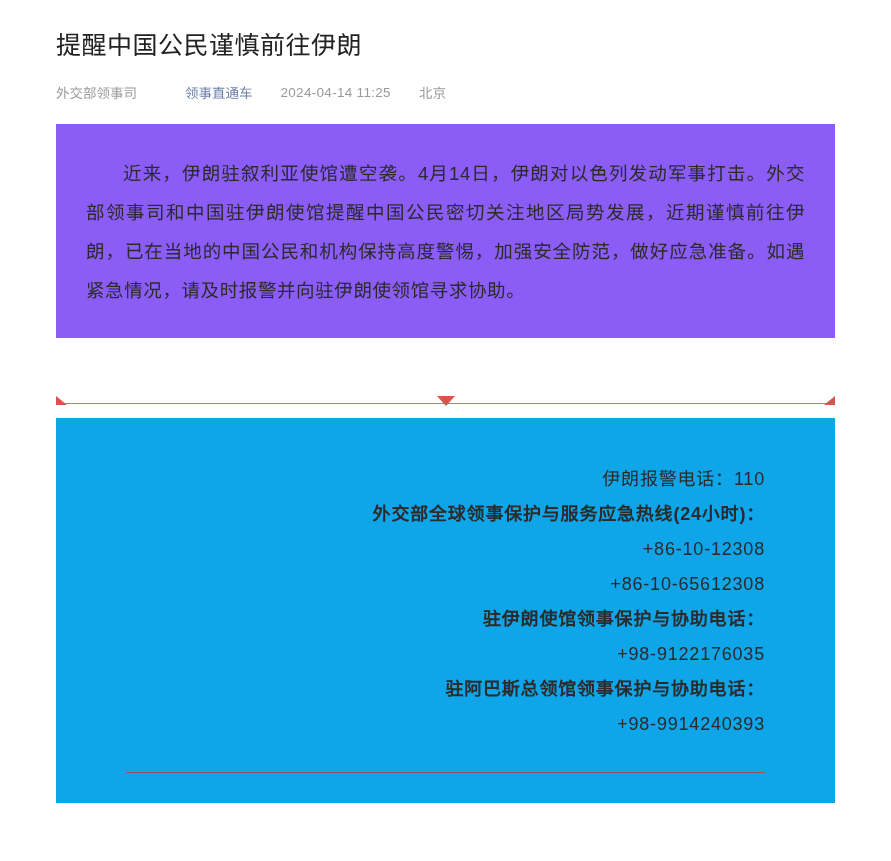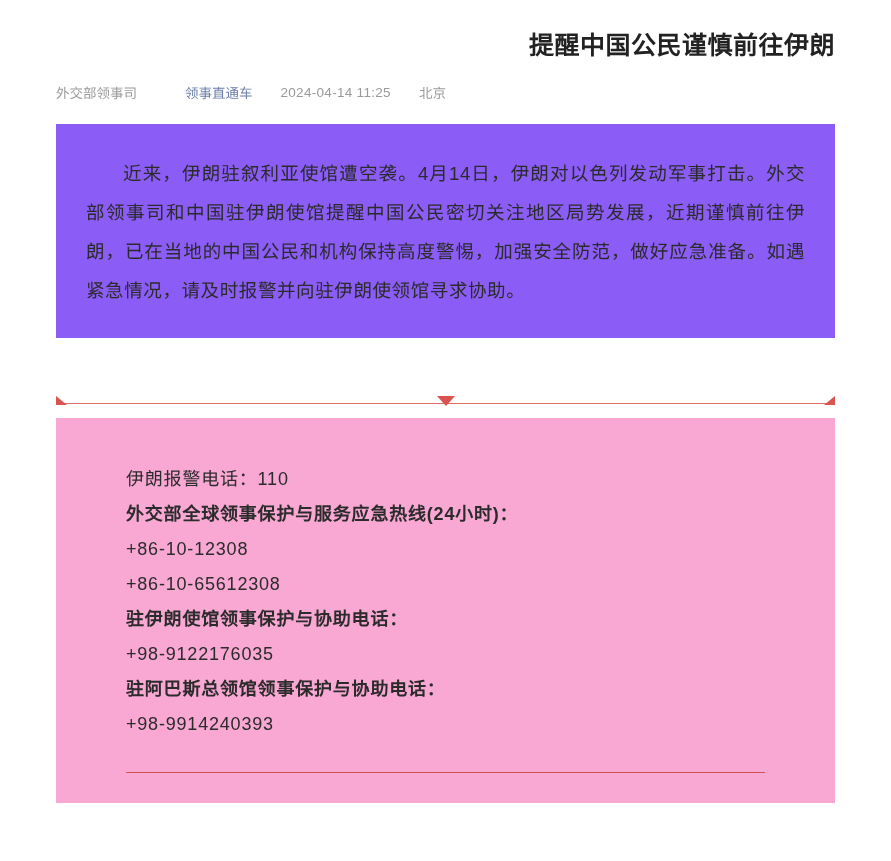--- a/index.html
+++ b/index.html
@@ -20,26 +20,25 @@
     box-sizing: border-box;
     padding: 0;
     position: relative;
   }
   .article-header {
     padding: 20px 56px 0 56px;
   }
   .article-title {
     font-size: 25px;
     line-height: 38px;
-    font-weight: bold;
+    font-weight: normal;
     color: #222222;
     margin: 0;
     padding: 6px 0 0 0;
     letter-spacing: 0.5px;
-    text-align: right;
   }
   .meta-row {
     margin-top: 18px;
     display: flex;
     align-items: center;
     font-size: 13.5px;
     color: #9a9a9a;
     gap: 12px;
   }
   .meta-source {
@@ -119,23 +118,24 @@
   }
   .tri-center {
     left: 50%;
     transform: translateX(-50%);
     top: 6px;
     border-top: 10px solid #d9534f;
     border-bottom: 0;
   }
 
   .contact-box {
-    background: #f9a8d4;
+    background: #0ea5e9;
     padding: 44px 70px 30px 70px;
     box-sizing: border-box;
+    text-align: right;
   }
   .contact-line {
     font-size: 18px;
     line-height: 35px;
     color: #2b2b2b;
     letter-spacing: 0.8px;
     margin: 0;
   }
   .contact-line.bold {
     font-weight: bold;

